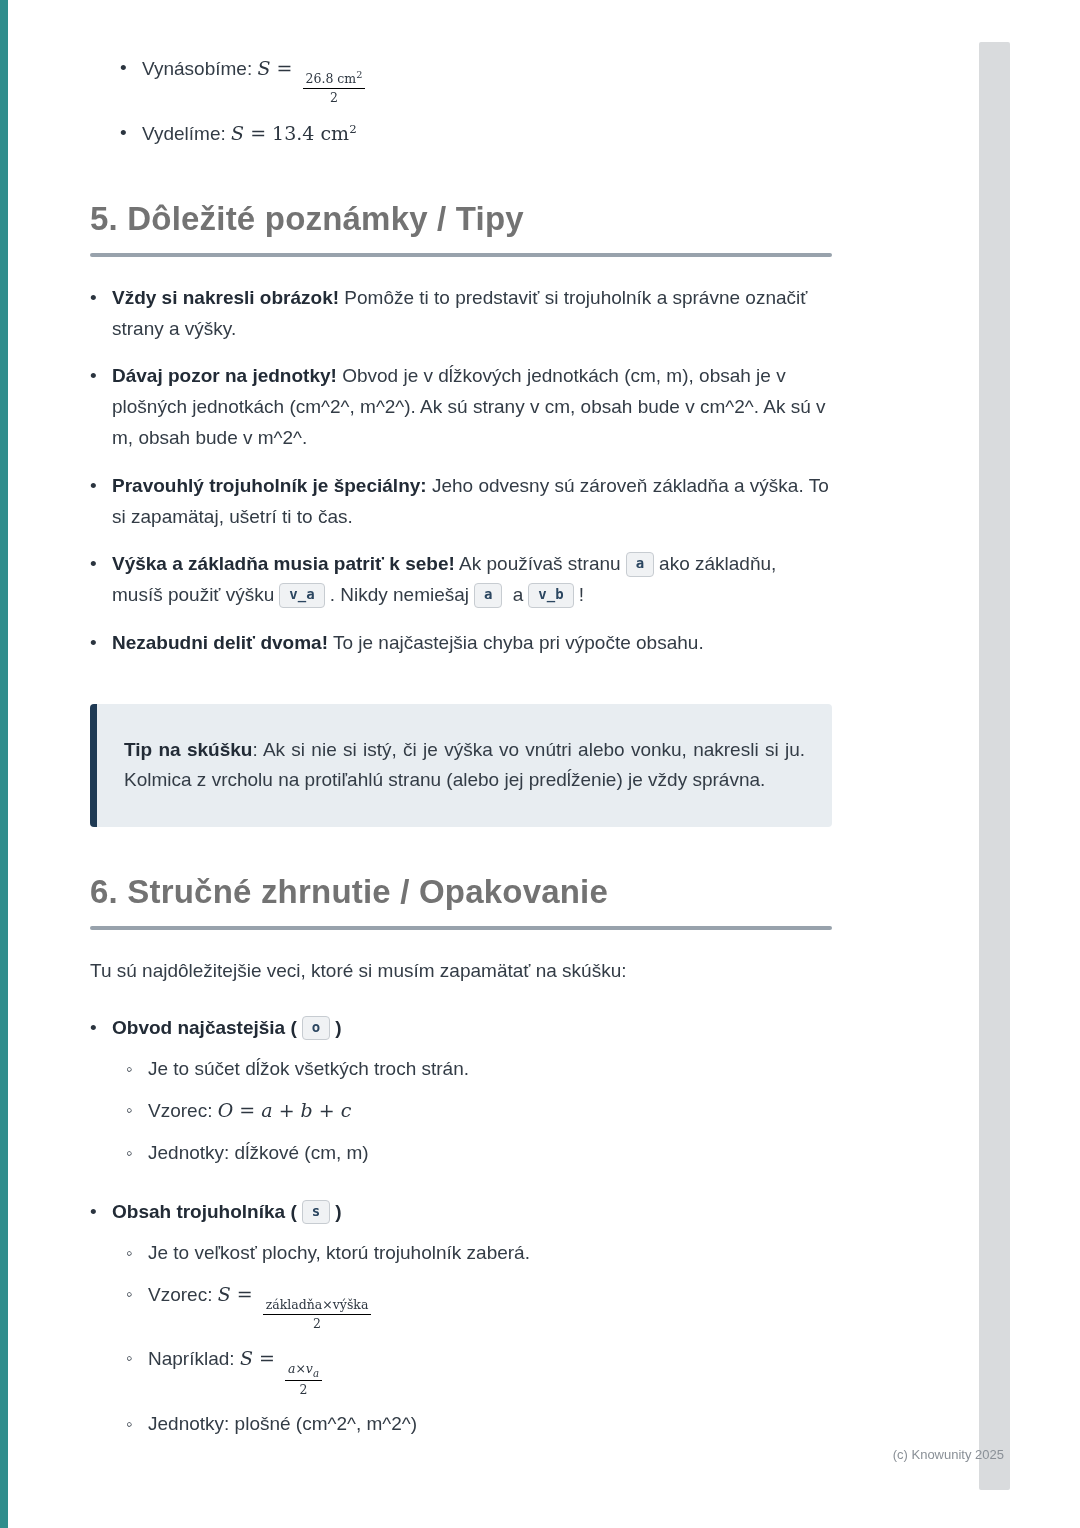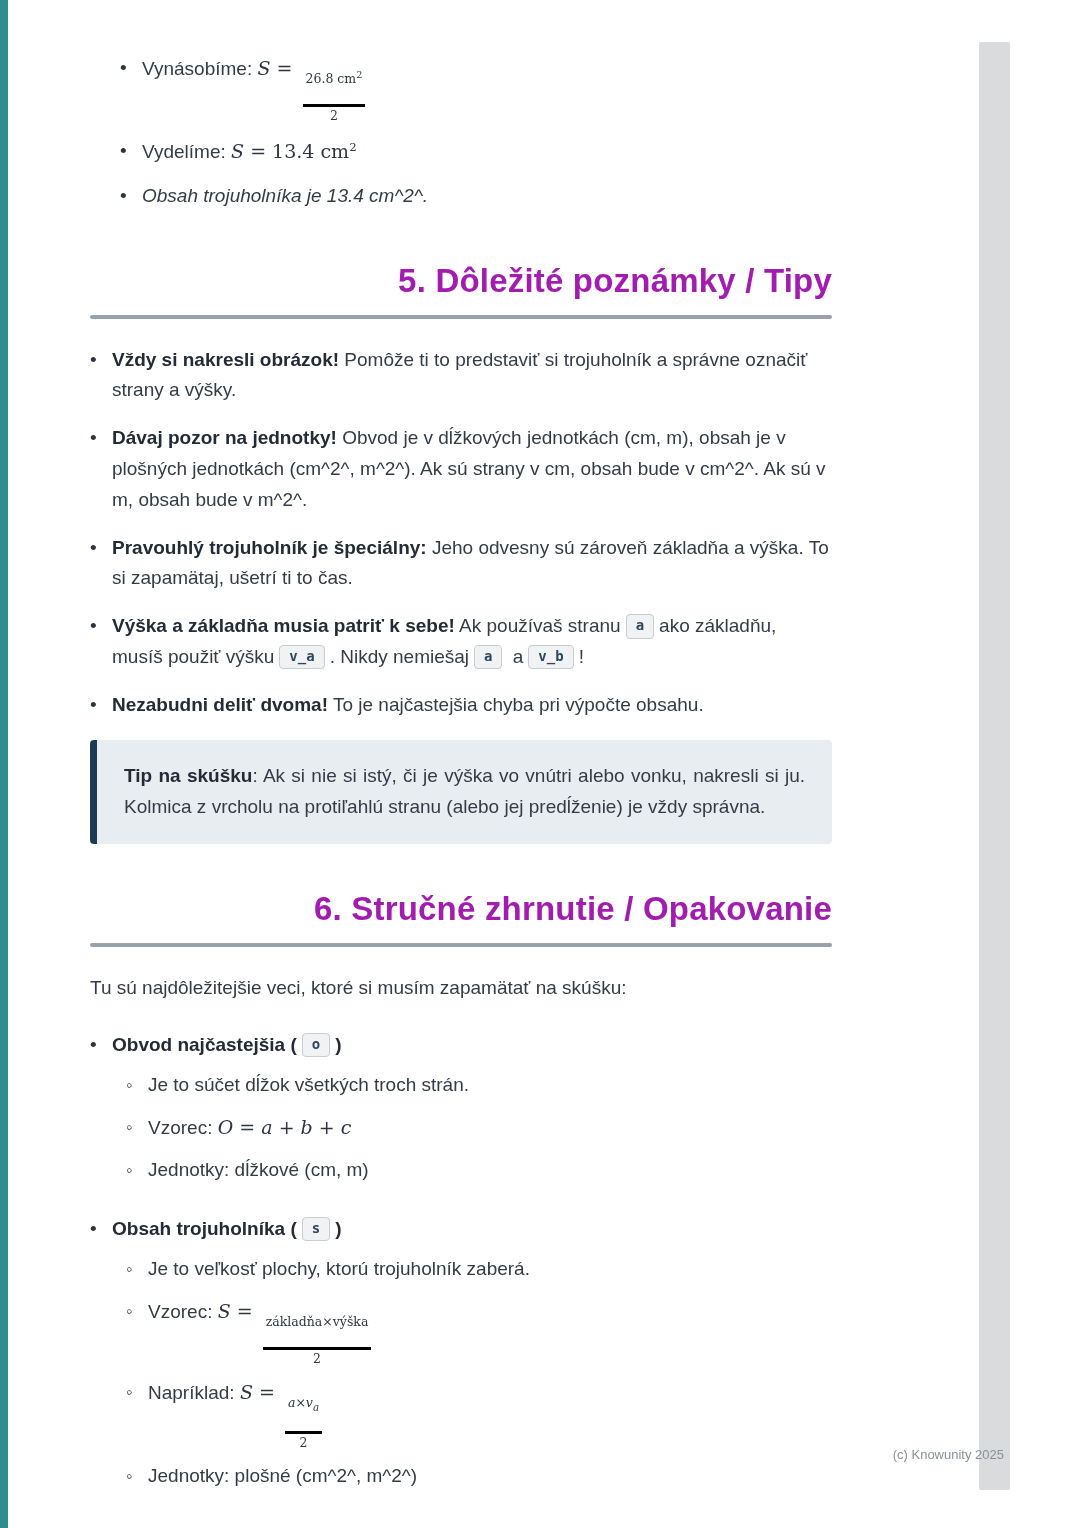--- a/index.html
+++ b/index.html
@@ -17,58 +17,58 @@
   
   .li { display:flex; align-items:flex-start; }
   .marker { flex:0 0 22px; color:#2b3540; }
   .m-dot::before { content:"•"; font-size:19px; }
   .m-circ::before { content:"◦"; font-size:18px; }
   .li-body { flex:1 1 auto; }
 
   .toplist { margin-left:30px; }
   .toplist .li { margin-bottom:13px; }
 
-  h2 { font-size:33px; line-height:1.3; font-weight:700; color:#a21caf; margin-top:48px; letter-spacing:0.2px;text-align:right; }
+  h2 { font-size:33px; line-height:1.3; font-weight:700; color:#737373; margin-top:48px; letter-spacing:0.2px; }
   h2.second { margin-top:44px; }
   .rule { height:4px; background:#98a2ac; border-radius:2px; margin-top:12px; }
 
   .blist { margin-top:26px; }
   .blist > .li { margin-bottom:17px; }
 
   .lead { font-weight:700; color:#222b36;text-align:center; }
   .italic { font-style:italic; }
 
   .chip {
     display:inline-block; font-family:"DejaVu Sans Mono","Liberation Mono",monospace;
     font-size:14px; font-weight:700; color:#2b4660;
     background:#f0f2f4; border:1px solid #c7ccd1; border-radius:4px;
     padding:1px 9px 2px; margin:0 5px; vertical-align:2px; line-height:1.4;
   }
 
   .callout {
-    margin-top:20px; background:#e8edf1; border-left:7px solid #1f3a54;
-    border-radius:4px; padding:21px 27px; text-align:justify;
+    margin-top:45px; background:#e8edf1; border-left:7px solid #1f3a54;
+    border-radius:4px; padding:31px 27px; text-align:justify;
   }
 
   .intro { margin-top:26px; }
 
   .sublist { margin:10px 0 2px 14px; }
   .sublist .li { margin-bottom:11px; }
 
   
   .math { font-family:"DejaVu Serif","Liberation Serif",serif; font-size:19px; color:#2d3640; }
   .mi { font-style:italic; }
   sup { font-size:0.62em; }
   sub { font-size:0.7em; }
   .frac {
     display:inline-flex; flex-direction:column; align-items:center;
     vertical-align:-8px; font-family:"DejaVu Serif","Liberation Serif",serif;
     font-size:12.5px; line-height:1.25; margin-left:4px; color:#2d3640;
   }
-  .frac .num { border-bottom:3px solid #000000; padding:0 3px 17px; }
+  .frac .num { border-bottom:1px solid #000000; padding:0 3px 1px; }
   .frac .den { padding-top:1px; }
   .frac sup { font-size:0.78em; }
   .frac sub { font-size:0.82em; }
 
   .footer {
     position:absolute; right:76px; bottom:66px; font-size:13px; color:#8a9097; z-index:2;
   }
 </style>
 </head>
 <body>
@@ -93,24 +93,20 @@
         </div>
       </div>
       <div class="li">
         <span class="marker m-dot"></span>
         <div class="li-body">
           <span>Vydelíme:</span>
           <span class="math"><span class="mi">S</span>
             <span>=</span>
             <span>13.4 cm</span><sup>2</sup></span>
         </div>
-      </div>
-      <div class="li">
-        <span class="marker m-dot"></span>
-        <div class="li-body italic">Obsah trojuholníka je 13.4 cm^2^.</div>
       </div>
     </div>
 
     <h2>5. Dôležité poznámky / Tipy</h2>
     <div class="rule"></div>
 
     <div class="blist">
       <div class="li">
         <span class="marker m-dot"></span>
         <div class="li-body">

